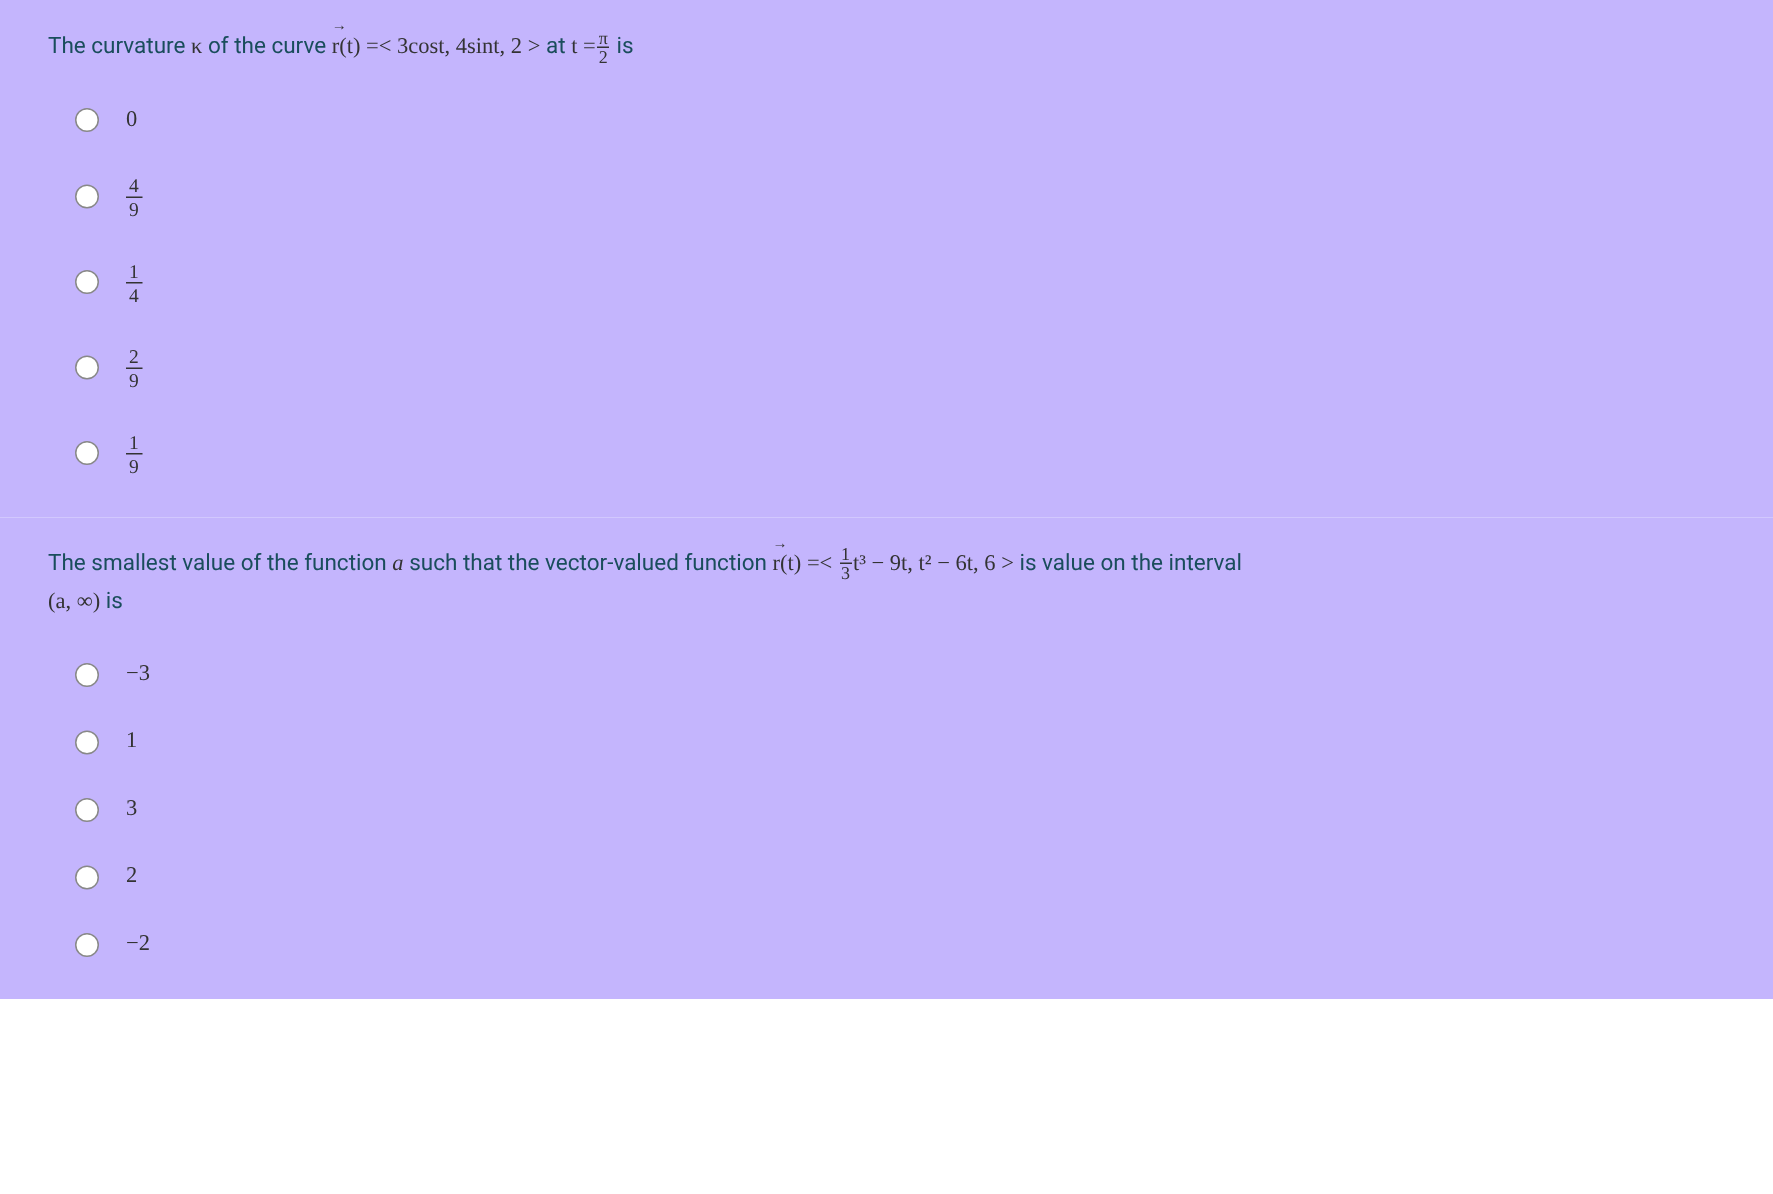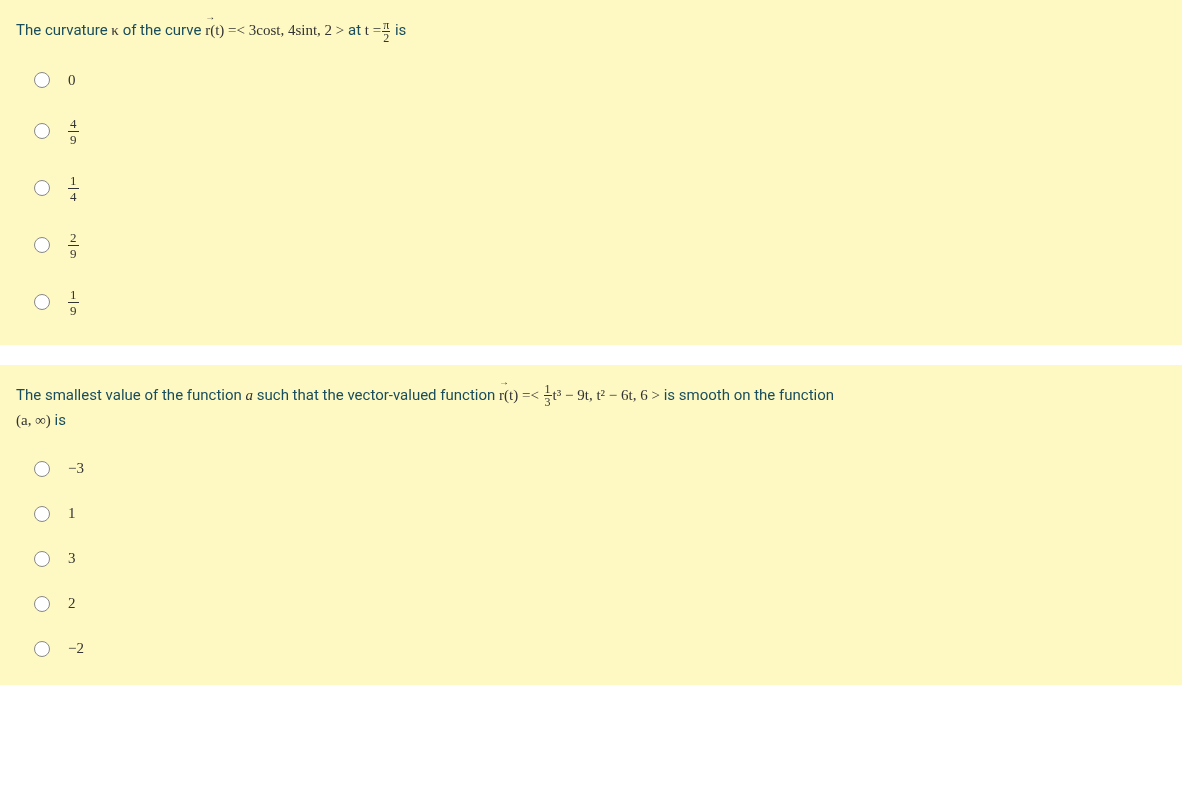--- a/index.html
+++ b/index.html
@@ -7,23 +7,22 @@
       margin: 0;
       padding: 0;
     }
     body {
       font-family: -apple-system, BlinkMacSystemFont, "Segoe UI", Roboto, sans-serif;
       background: #ffffff;
       width: 1182px;
       margin: 0;
     }
     .question-block {
-      background: #fef9c3;
-      padding: 18px 16px 28px 16px;
-      margin-bottom: 20px;
+      background: #c4b5fd;
+      padding: 18px 16px 28px 32px;
     }
     .question-text {
       color: #1a4d5c;
       font-size: 15px;
       line-height: 1.6;
       margin-bottom: 28px;
     }
     .math {
       font-family: "Times New Roman", Georgia, serif;
       color: #333;
@@ -151,21 +150,21 @@
       </span>
     </div>
   </div>
 </div>
 
 <div class="question-block">
   <div class="question-text">
     <span>The smallest value of the function </span><span class="math" style="font-style:italic">a</span><span> such that the vector-valued function </span><span class="math"><span class="vec-arrow">r</span><span>(t) =&lt; </span></span><span class="inline-frac math">
         <span class="num">1</span>
         <span class="den">3</span>
-      </span><span class="math">t³ − 9t, t² − 6t, 6 &gt;</span><span> is smooth on the function </span><br><span class="math">(a, ∞)</span><span> is</span>
+      </span><span class="math">t³ − 9t, t² − 6t, 6 &gt;</span><span> is value on the interval </span><br><span class="math">(a, ∞)</span><span> is</span>
   </div>
   <div class="options">
     <div class="option-row">
       <div class="radio"></div>
       <span class="option-label">−3</span>
     </div>
     <div class="option-row">
       <div class="radio"></div>
       <span class="option-label">1</span>
     </div>

